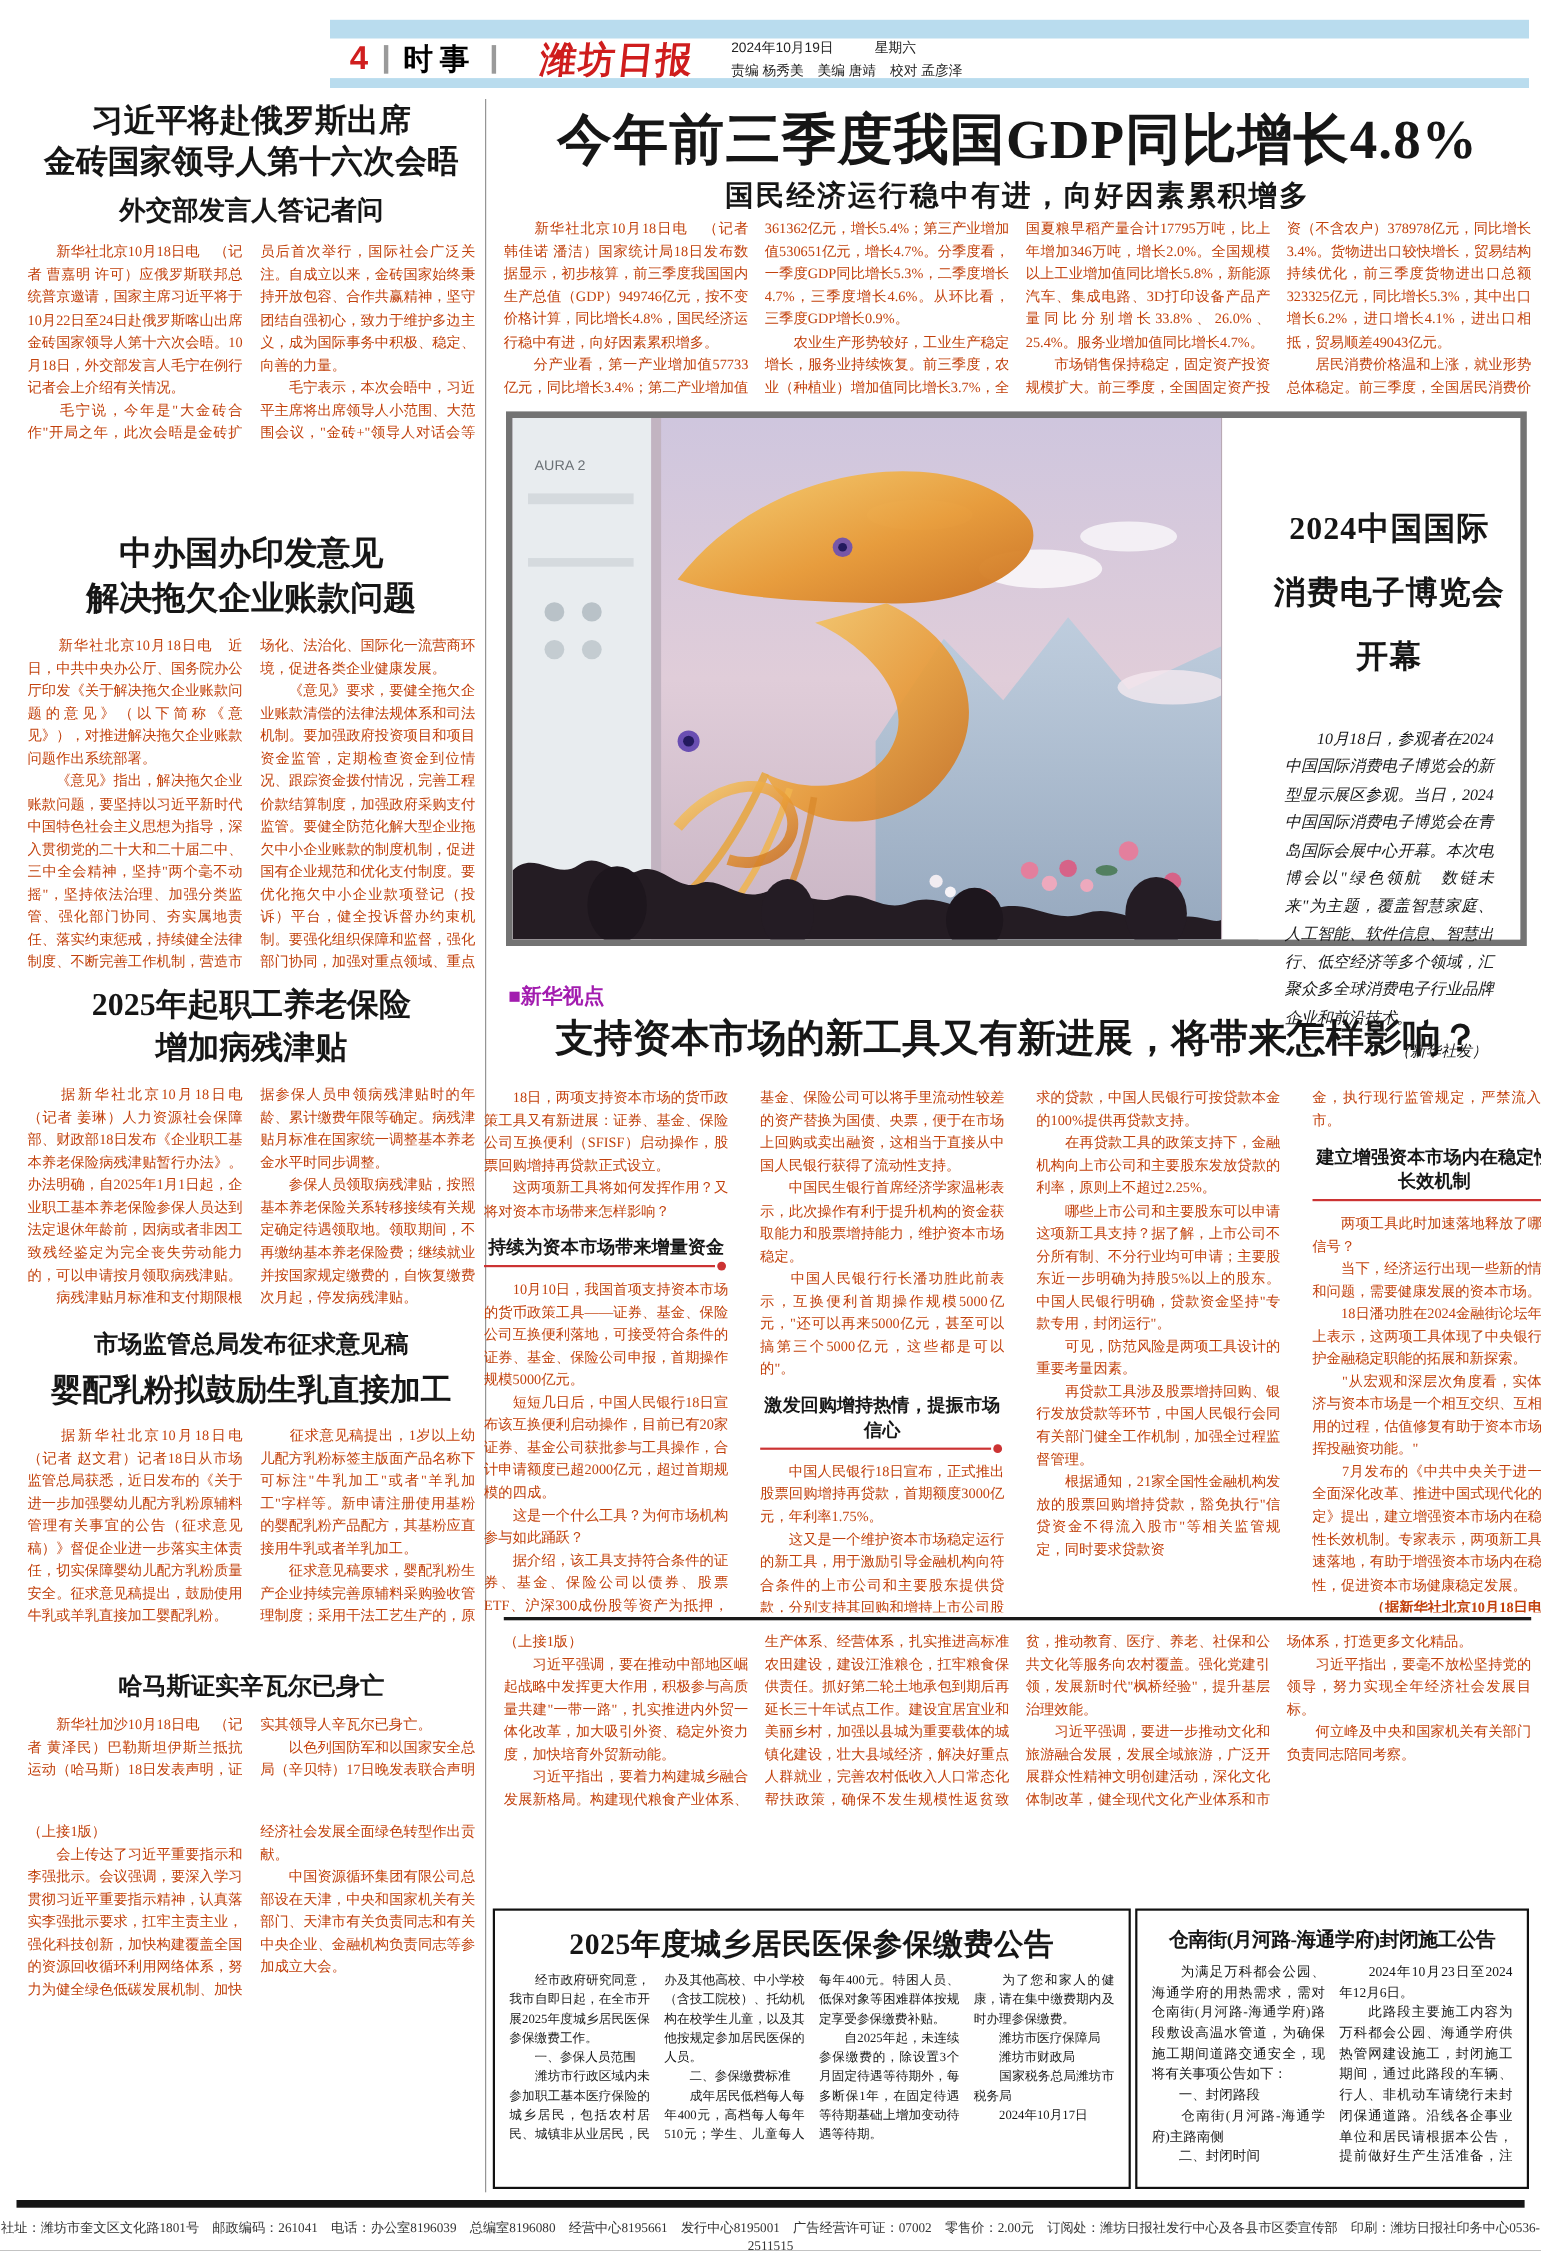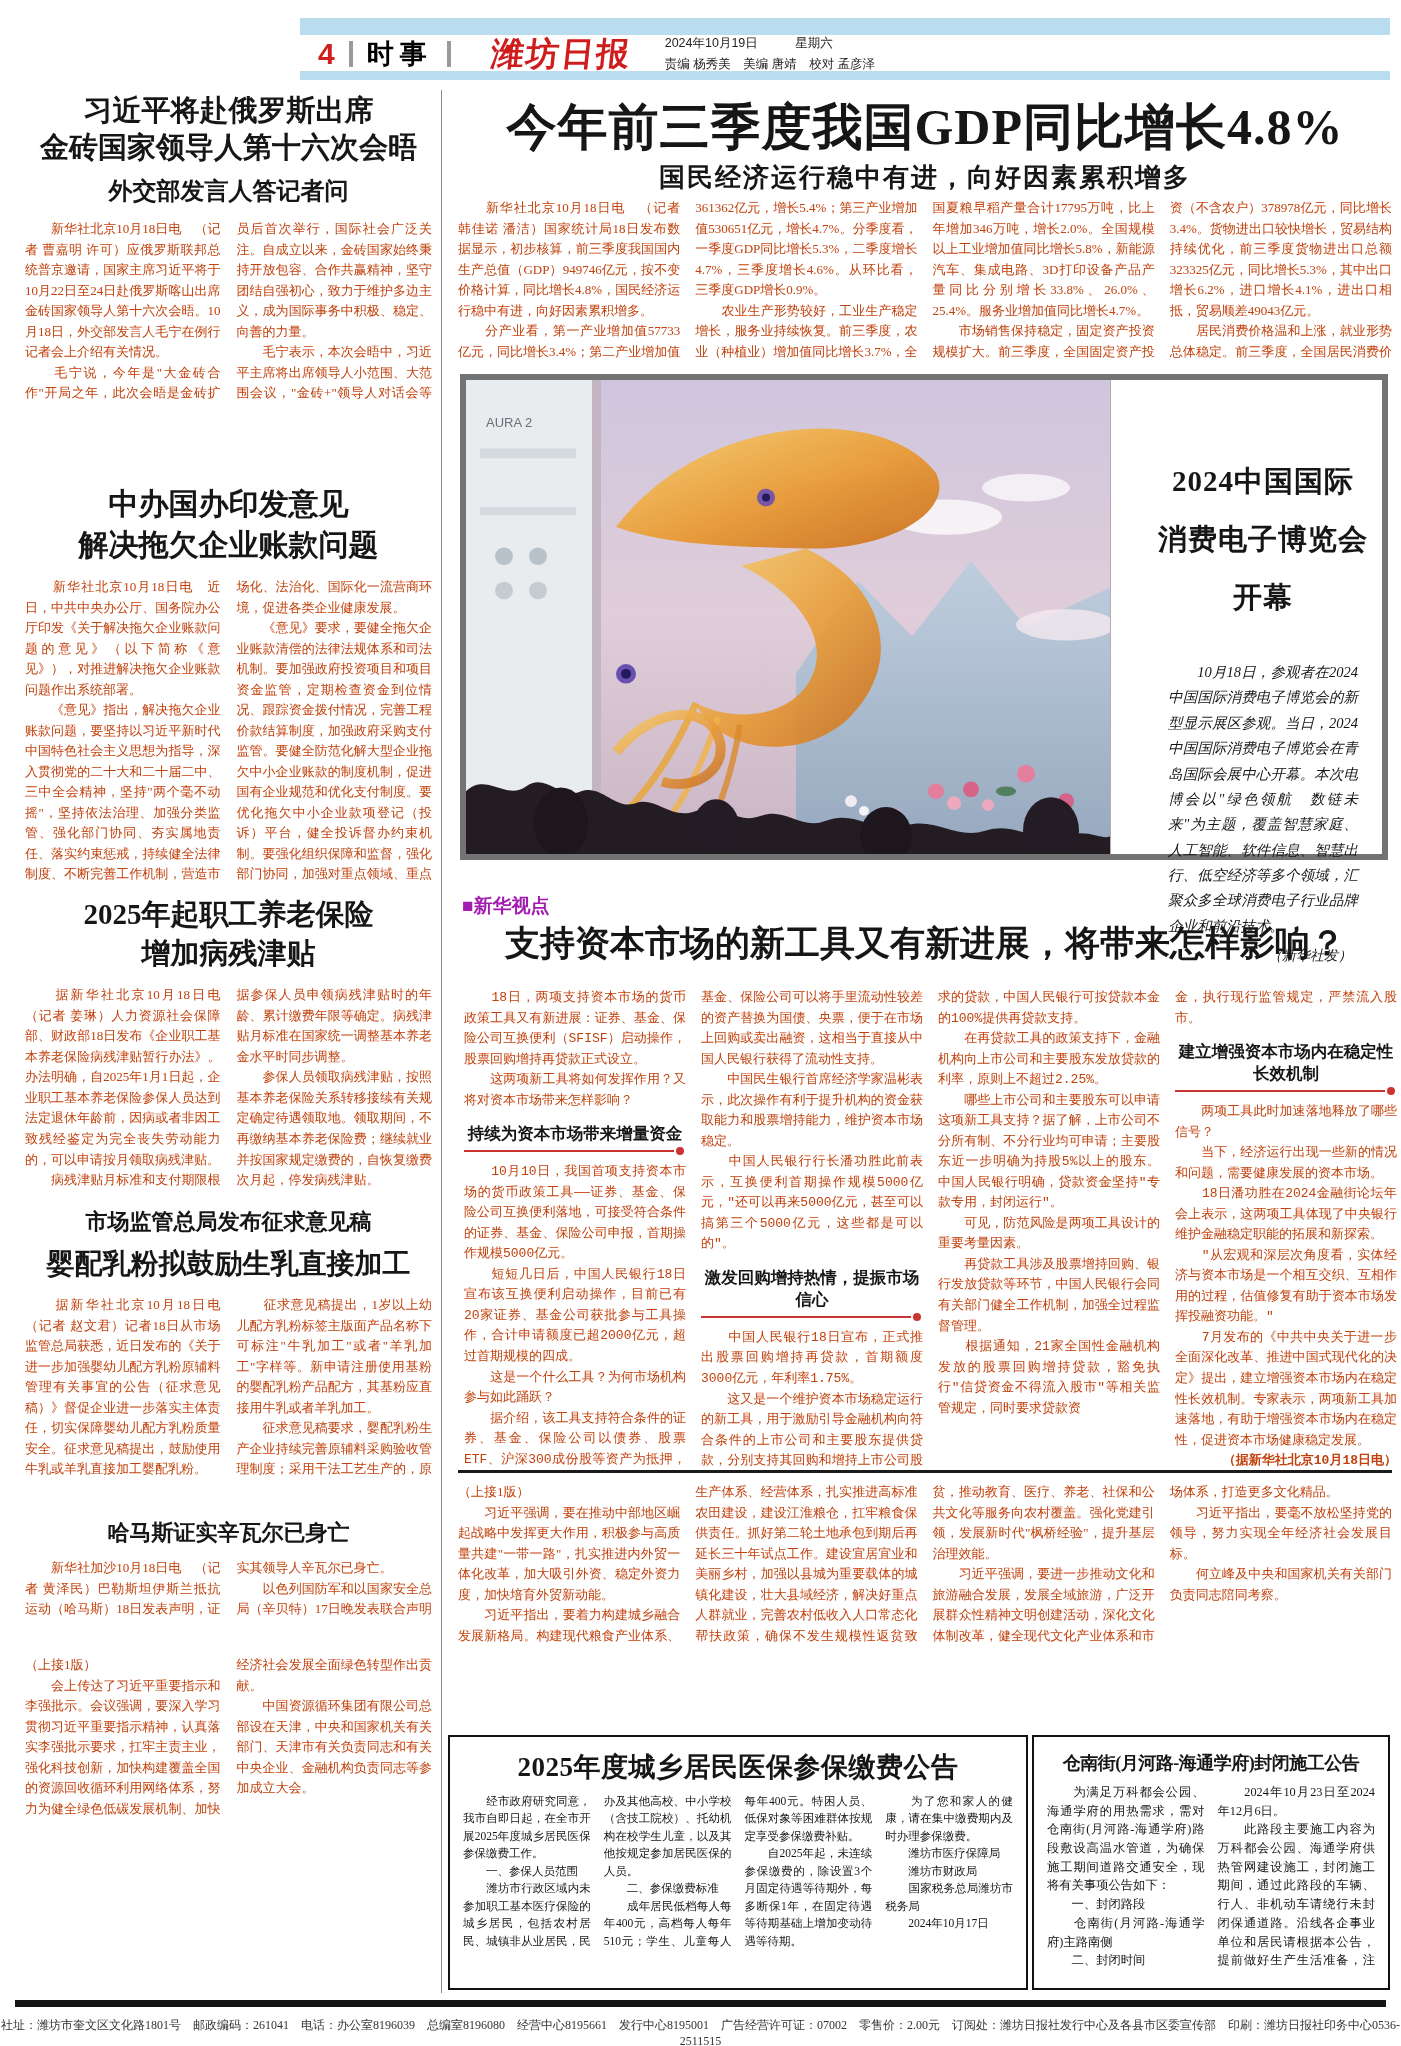--- a/index.html
+++ b/index.html
@@ -36,21 +36,21 @@
   
   .photo-box{left:460px;top:374px;width:928px;height:486px;border:6px solid #737373;display:flex;box-sizing:border-box;gap:33px;}
   .photo{width:644px;height:100%;border-right:1px solid #b9a9b4;flex:0 0 644px;}
   .expo-panel{flex:1;background:#fff;position:relative;}
   .expo-t{margin-top:72px;font-size:29px;line-height:2.0;letter-spacing:1px;}
   .expo-cap{margin:34px 24px 0 24px;font-size:14.5px;line-height:1.75;font-style:italic;}
   .expo-credit{margin:8px 30px 0 0;text-align:right;font-size:14px;font-style:italic;}
   
   .vp-label{left:462px;top:893px;color:#a21caf;font-size:19px;font-weight:bold;}
   .vp-h{left:458px;top:920px;width:934px;font-size:35px;letter-spacing:0px;}
-  .vp-body{left:464px;top:988px;width:934px;height:478px;display:flex;gap:15px;font-family:Liberation Mono, monospace;}
+  .vp-body{left:440px;top:988px;width:934px;height:478px;display:flex;gap:29px;}
   .vp-col{flex:0 0 222px;width:222px;overflow:hidden;}
   .vp-sub{position:relative;font-weight:bold;font-size:16.5px;text-align:center;margin:12px 0 10px 0;padding-bottom:7px;}
   .vp-sub::after{content:"";position:absolute;left:0;right:12px;bottom:0;height:2px;background:#cc3333;}
   .vp-sub::before{content:"";position:absolute;right:2px;bottom:-3px;width:8px;height:8px;border-radius:50%;background:#cc3333;}
   .vp-credit{text-align:right;font-weight:bold;}
   .hrule{left:458px;top:1470px;width:934px;height:3px;background:#1a1a1a;}
   .cont2{left:458px;top:1482px;width:934px;height:246px;}
   
   .notice{border:2px solid #111;box-sizing:border-box;background:#fff;padding:8px 13px;}
   .nm{left:448px;top:1735px;width:580px;height:255px;}

